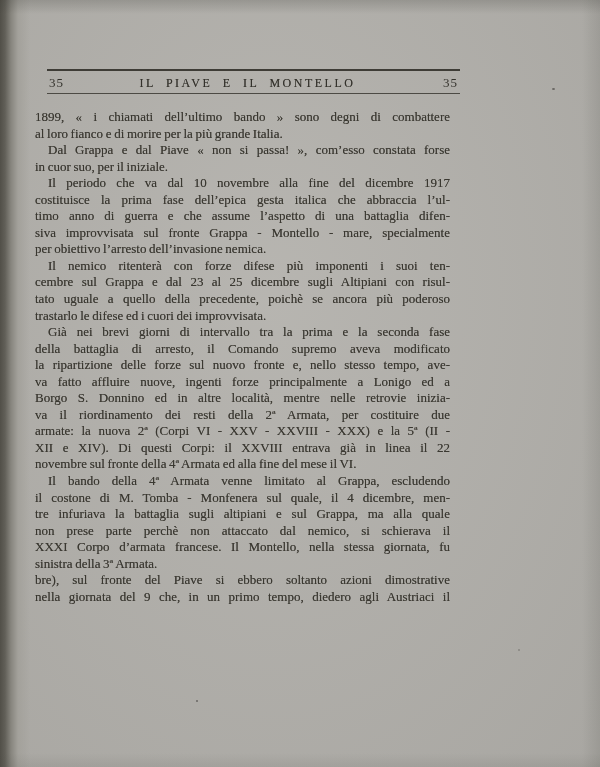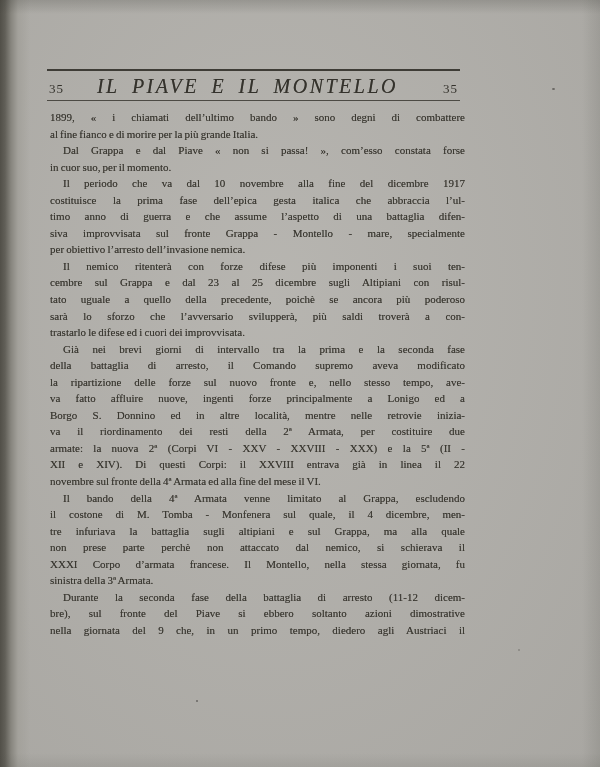--- a/index.html
+++ b/index.html
@@ -26,28 +26,28 @@
   .rule-top { height: 2px; background: var(--rule); }
   .rule-bottom { height: 1px; background: #4c4a44; }
   .head-row {
     display: flex; justify-content: space-between; align-items: baseline;
     margin: 4px 2px 2px 2px;
   }
   .pageno {
     font-size: 13px; letter-spacing: 1px; color: #34322c;
   }
   .running-title {
-    font-style: italic; font-size: 20px; letter-spacing: 2.5px; word-spacing: 5px;
+    font-size: 12px; letter-spacing: 2.5px; word-spacing: 5px;
     color: #34322c; transform: translateX(-6px);
     text-shadow: 0 0 0.5px rgba(52,50,44,0.6);
   }
   
   .textblock {
-    position: absolute; left: 50px; top: 109px; width: 415px;
-    font-size: 11px; line-height: 16.55px; word-spacing: -0.6px;
+    position: absolute; left: 35px; top: 109px; width: 415px;
+    font-size: 13px; line-height: 16.55px; word-spacing: -0.6px;
     text-shadow: 0 0 0.6px rgba(58,56,49,0.65);
   }
   .line {
     text-align: justify; text-align-last: justify;
     height: 16.55px; overflow: hidden; white-space: nowrap;
   }
   .line.last { text-align-last: left; }
   .line.indent { text-indent: 13px; }
   .speck { position: absolute; border-radius: 50%; background: rgba(50,48,43,0.55); }
   .s1 { width: 3px; height: 2px; left: 552px; top: 88px; }
@@ -65,38 +65,37 @@
       <span class="pageno">35</span>
       <span class="running-title">IL PIAVE E IL MONTELLO</span>
       <span class="pageno">35</span>
     </div>
     <div class="rule-bottom"></div>
   </header>
 
   <main class="textblock" id="textblock">
       <div>
         <div class="line">1899, « i chiamati dell’ultimo bando » sono degni di combattere</div>
-        <div class="line last">al fine fianco e di morire per la più grande Italia.</div>
+        <div class="line last">al loro fianco e di morire per la più grande Italia.</div>
       </div>
       <div>
         <div class="line indent">Dal Grappa e dal Piave « non si passa! », com’esso constata forse</div>
-        <div class="line last">in cuor suo, per il momento.</div>
+        <div class="line last">in cuor suo, per il iniziale.</div>
       </div>
       <div>
         <div class="line indent">Il periodo che va dal 10 novembre alla fine del dicembre 1917</div>
         <div class="line">costituisce la prima fase dell’epica gesta italica che abbraccia l’ul-</div>
         <div class="line">timo anno di guerra e che assume l’aspetto di una battaglia difen-</div>
         <div class="line">siva improvvisata sul fronte Grappa - Montello - mare, specialmente</div>
         <div class="line last">per obiettivo l’arresto dell’invasione nemica.</div>
       </div>
       <div>
         <div class="line indent">Il nemico ritenterà con forze difese più imponenti i suoi ten-</div>
         <div class="line">cembre sul Grappa e dal 23 al 25 dicembre sugli Altipiani con risul-</div>
         <div class="line">tato uguale a quello della precedente, poichè se ancora più poderoso</div>
-        <div class="line">sarà lo sforzo che l’avversario svilupperà, più saldi troverà a con-</div>
         <div class="line last">trastarlo le difese ed i cuori dei improvvisata.</div>
       </div>
       <div>
         <div class="line indent">Già nei brevi giorni di intervallo tra la prima e la seconda fase</div>
         <div class="line">della battaglia di arresto, il Comando supremo aveva modificato</div>
         <div class="line">la ripartizione delle forze sul nuovo fronte e, nello stesso tempo, ave-</div>
         <div class="line">va fatto affluire nuove, ingenti forze principalmente a Lonigo ed a</div>
         <div class="line">Borgo S. Donnino ed in altre località, mentre nelle retrovie inizia-</div>
         <div class="line">va il riordinamento dei resti della 2ª Armata, per costituire due</div>
         <div class="line">armate: la nuova 2ª (Corpi VI - XXV - XXVIII - XXX) e la 5ª (II -</div>
@@ -105,21 +104,20 @@
       </div>
       <div>
         <div class="line indent">Il bando della 4ª Armata venne limitato al Grappa, escludendo</div>
         <div class="line">il costone di M. Tomba - Monfenera sul quale, il 4 dicembre, men-</div>
         <div class="line">tre infuriava la battaglia sugli altipiani e sul Grappa, ma alla quale</div>
         <div class="line">non prese parte perchè non attaccato dal nemico, si schierava il</div>
         <div class="line">XXXI Corpo d’armata francese. Il Montello, nella stessa giornata, fu</div>
         <div class="line last">sinistra della 3ª Armata.</div>
       </div>
       <div>
-        <div class="line indent">Durante la seconda fase della battaglia di arresto (11-12 dicem-</div>
         <div class="line">bre), sul fronte del Piave si ebbero soltanto azioni dimostrative</div>
         <div class="line">nella giornata del 9 che, in un primo tempo, diedero agli Austriaci il</div>
       </div>
     </main>
 
   <div class="speck s1"></div>
   <div class="speck s2"></div>
   <div class="speck s3"></div>
 </div>
 

